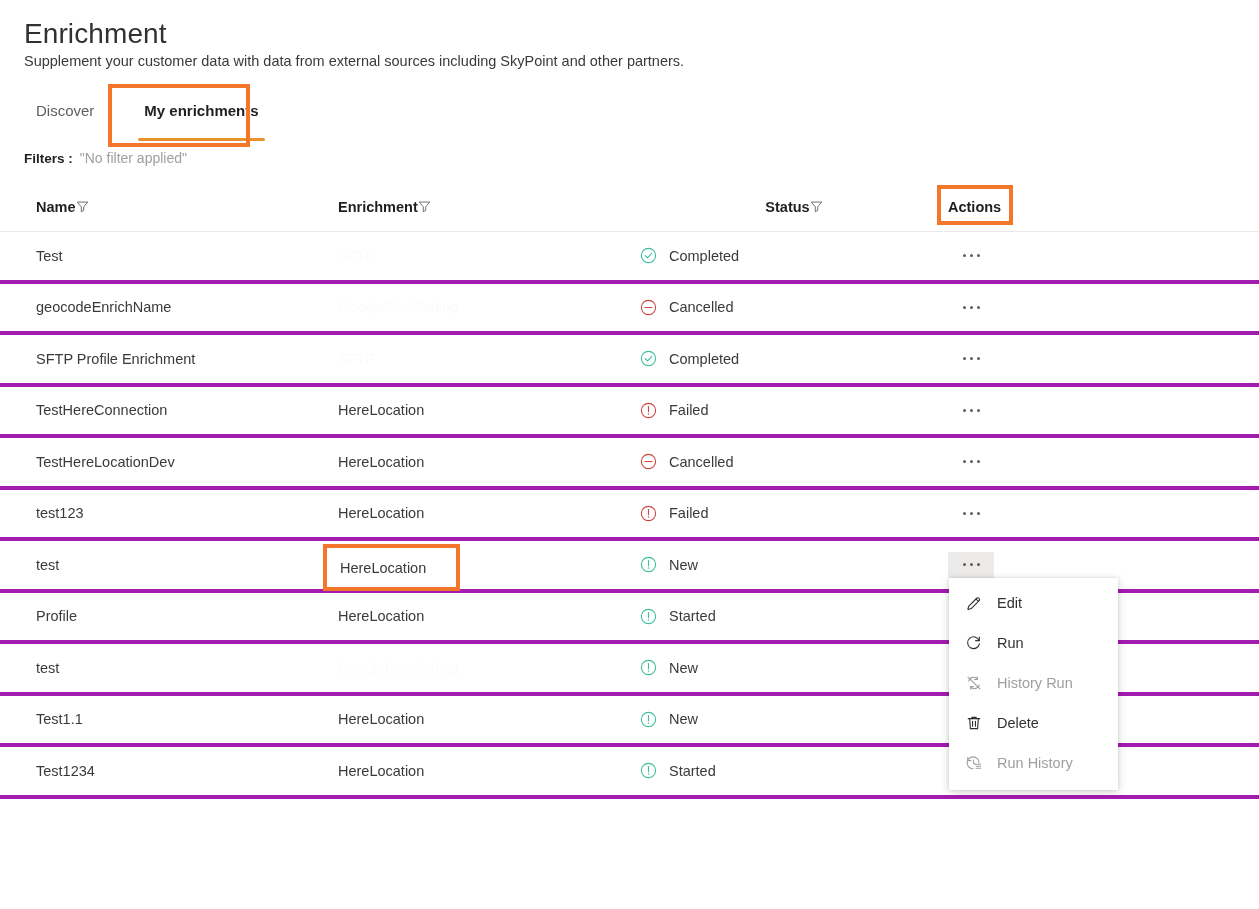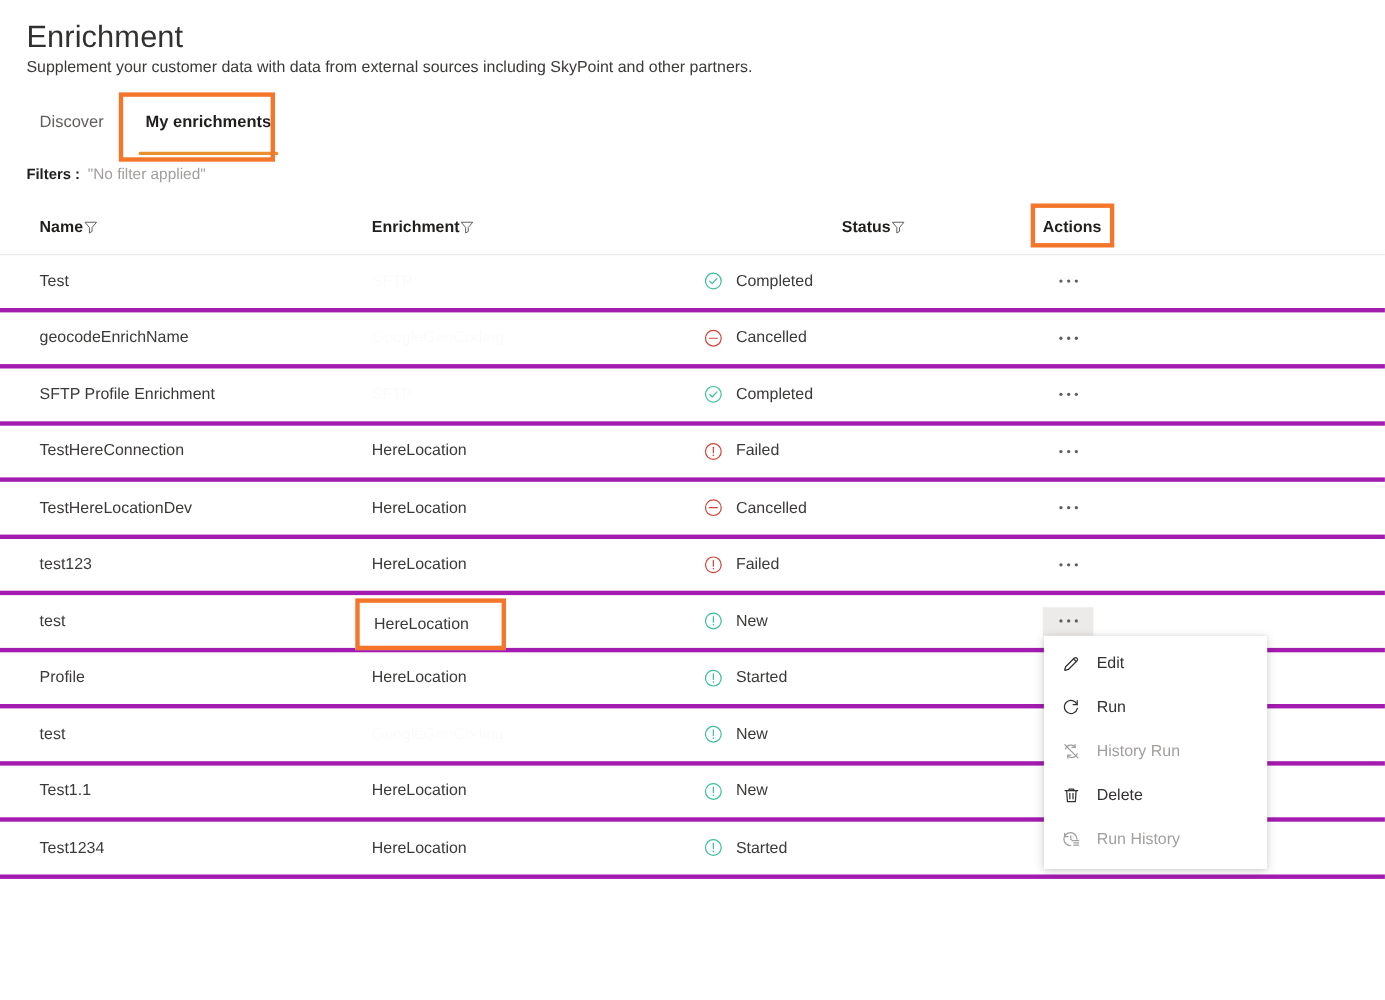--- a/index.html
+++ b/index.html
@@ -32,21 +32,21 @@
     color: #3b3a39;
     line-height: 20px;
   }
 
   
   .tabs {
     position: absolute;
     left: 24px; top: 96px;
     display: flex;
     align-items: flex-start;
-    gap: 4px;
+    gap: 16px;
   }
   .tab {
     font-size: 15px;
     color: #605e5c;
     padding: 6px 16px 6px 0px;
     cursor: pointer;
     position: relative;
     white-space: nowrap;
   }
   .tab.first { padding-left: 12px; }
@@ -170,21 +170,21 @@
     padding-left: 13px;
     font-size: 14.5px;
     color: #3b3a39;
     z-index: 5;
   }
 
   
   .ctx-menu {
     position: absolute;
     left: 949px; top: 578px;
-    width: 203px;
+    width: 169px;
     background: #ffffff;
     box-shadow: 0 2px 9px rgba(0,0,0,0.18), 0 0 3px rgba(0,0,0,0.10);
     padding: 5px 0 7px 0;
     z-index: 20;
   }
   .ctx-item {
     display: flex;
     align-items: center;
     gap: 14px;
     height: 40px;

